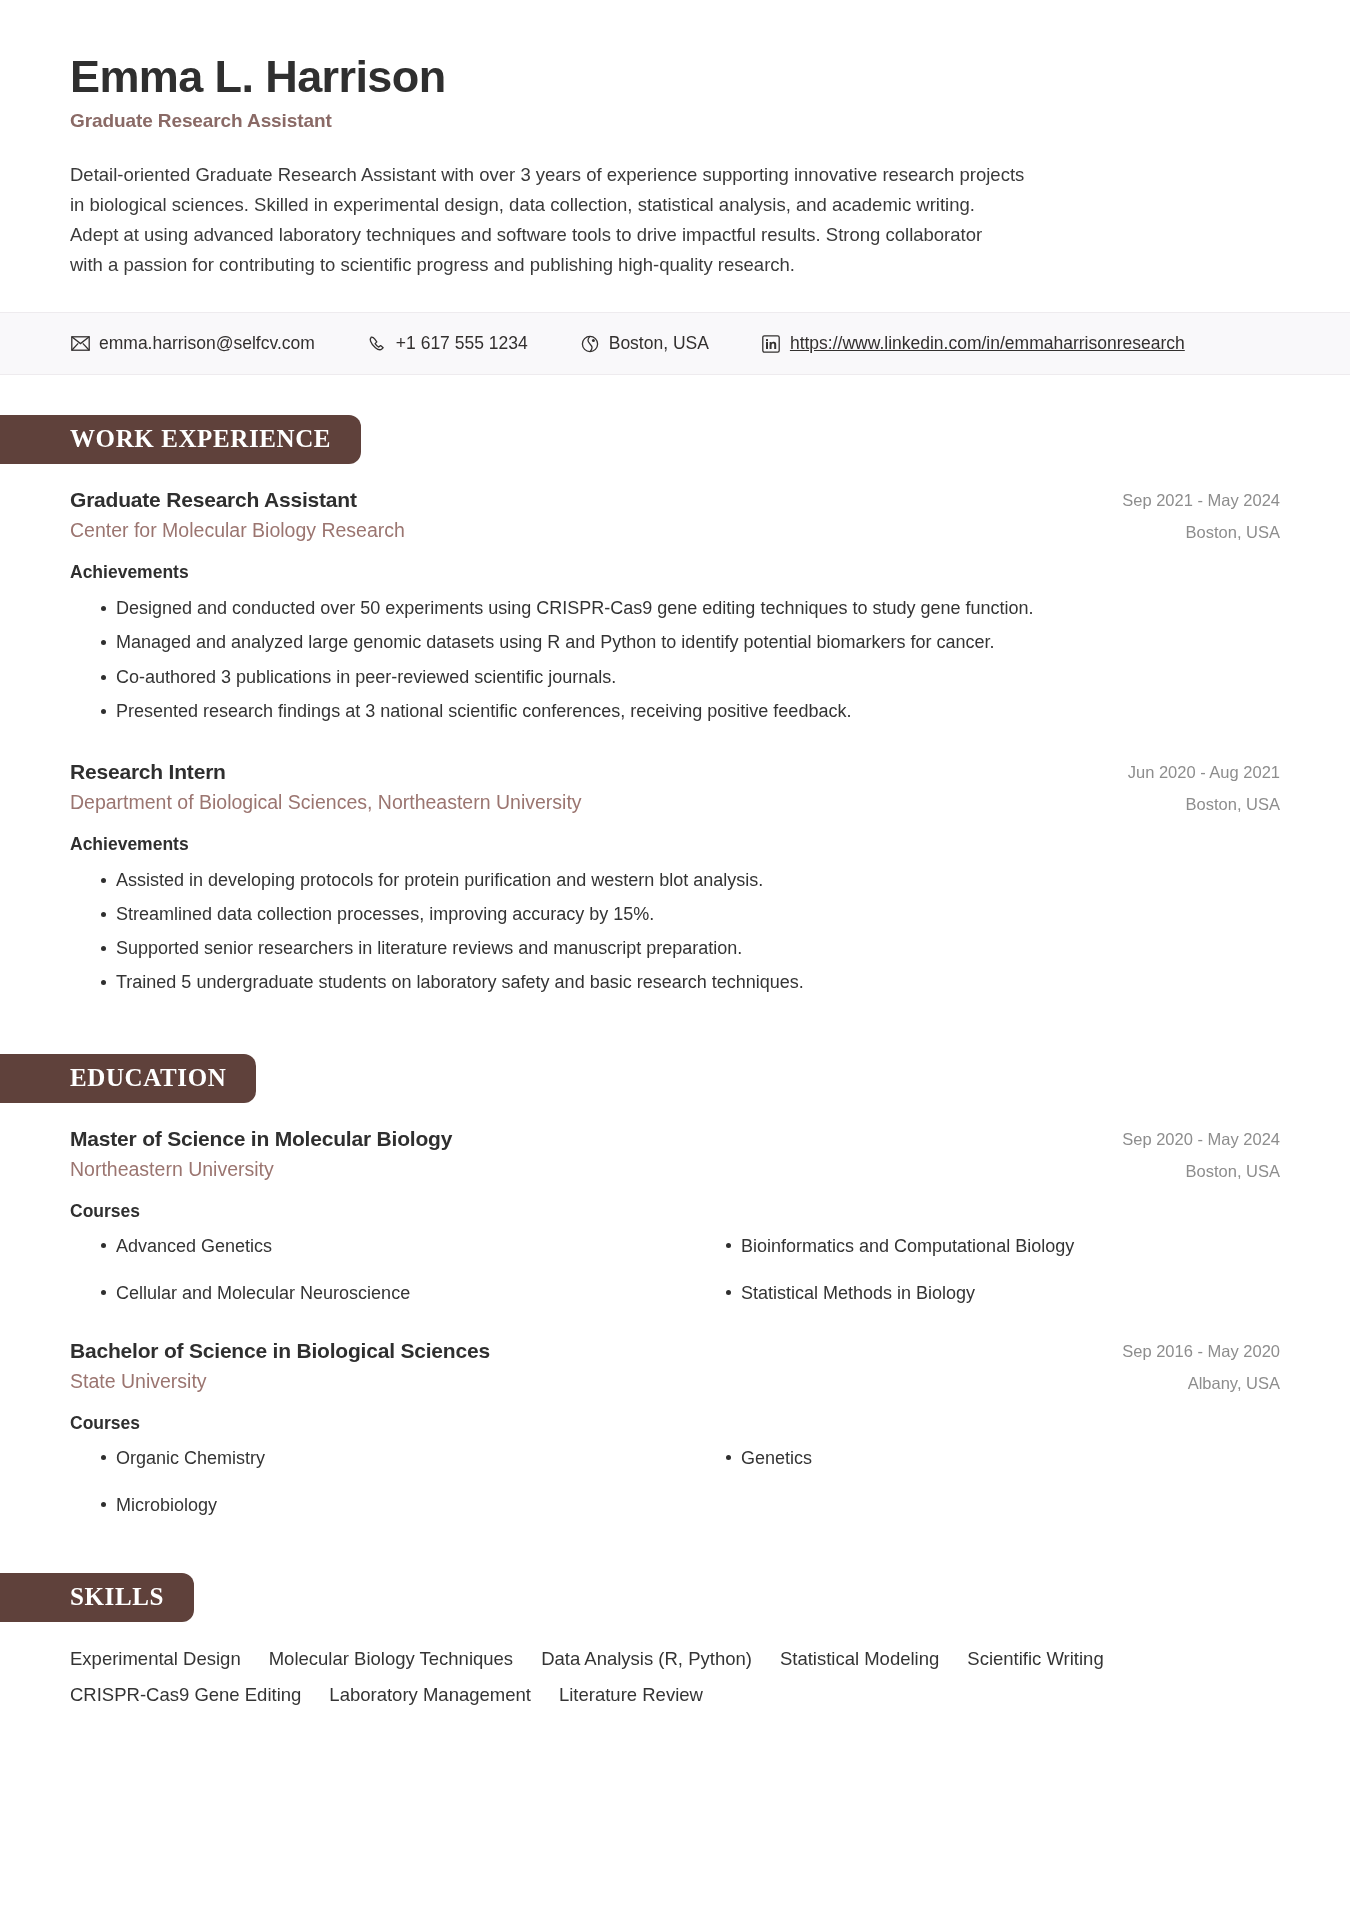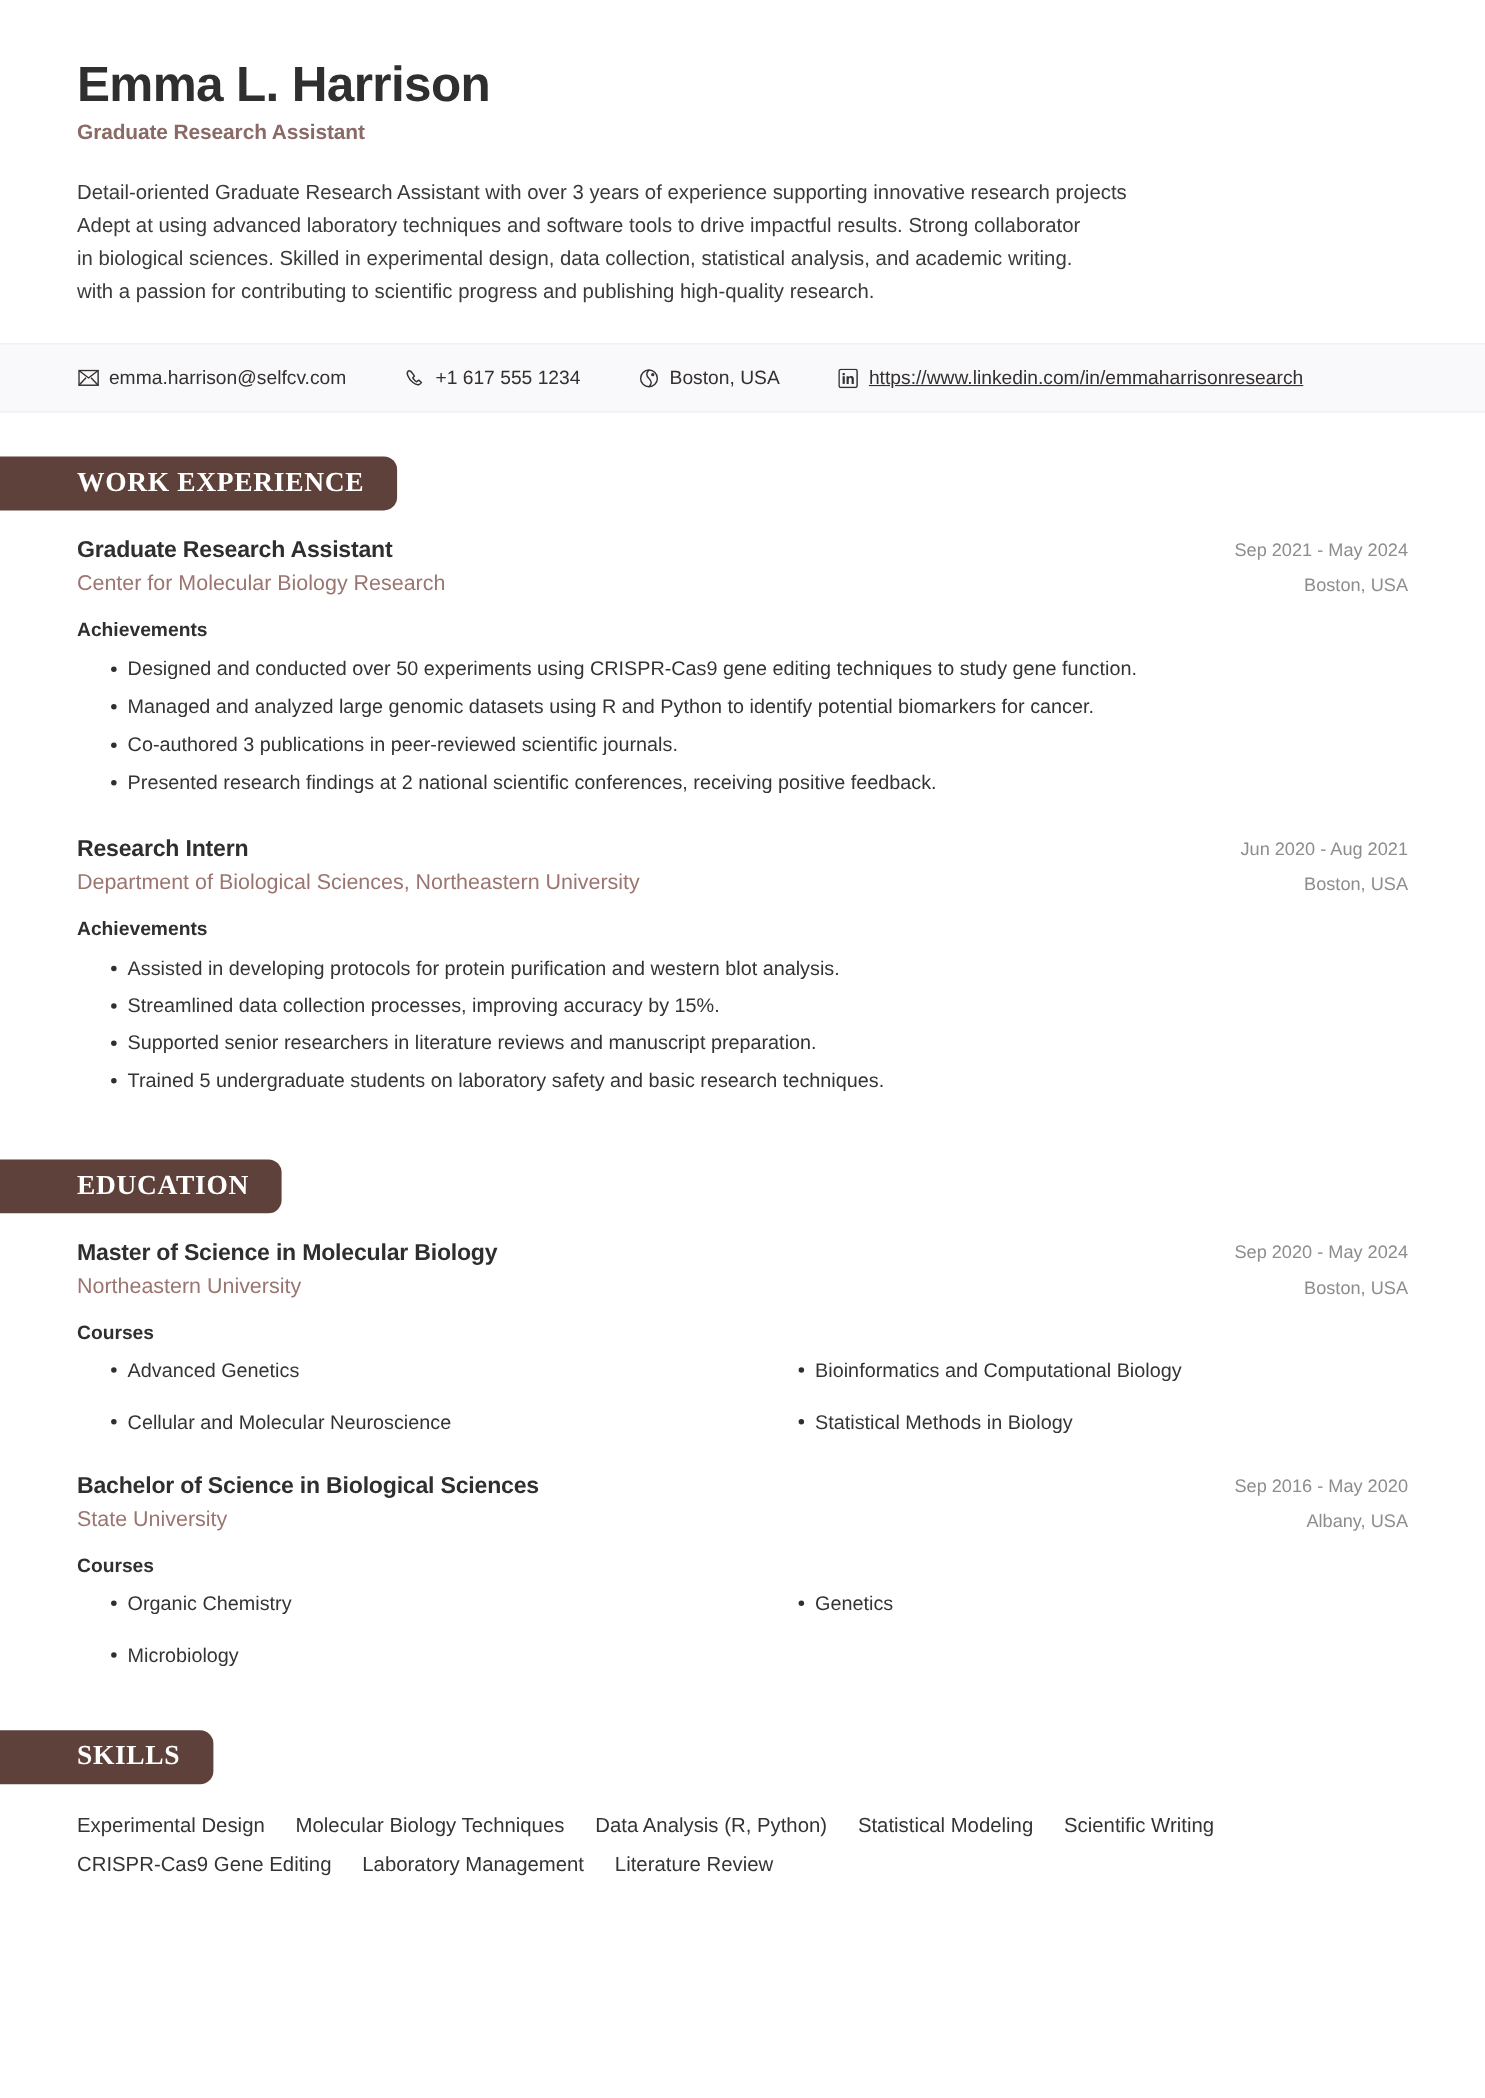--- a/index.html
+++ b/index.html
@@ -186,22 +186,22 @@
 </head>
 <body>
 
 <div class="page">
 
   <div class="header">
     <div class="name">Emma L. Harrison</div>
     <div class="job-title">Graduate Research Assistant</div>
     <div class="summary">
       <span class="ln">Detail-oriented Graduate Research Assistant with over 3 years of experience supporting innovative research projects</span>
+      <span class="ln">in biological sciences. Skilled in experimental design, data collection, statistical analysis, and academic writing.</span>
       <span class="ln">Adept at using advanced laboratory techniques and software tools to drive impactful results. Strong collaborator</span>
-      <span class="ln">in biological sciences. Skilled in experimental design, data collection, statistical analysis, and academic writing.</span>
       <span class="ln">with a passion for contributing to scientific progress and publishing high-quality research.</span>
     </div>
   </div>
 
   <div class="contact-bar">
 
     <div class="contact-item">
       <span class="ico">
         <svg width="19" height="15" viewBox="0 0 19 15">
           <rect x="0.8" y="0.8" width="17.4" height="13.4" fill="none" stroke="#33302f" stroke-width="1.3"></rect>
@@ -260,21 +260,21 @@
         <div class="entry-right">
           <div class="entry-date">Sep 2021 - May 2024</div>
           <div class="entry-loc">Boston, USA</div>
         </div>
       </div>
       <div class="sub-label">Achievements</div>
       <ul class="bullets">
         <li>Designed and conducted over 50 experiments using CRISPR-Cas9 gene editing techniques to study gene function.</li>
         <li>Managed and analyzed large genomic datasets using R and Python to identify potential biomarkers for cancer.</li>
         <li>Co-authored 3 publications in peer-reviewed scientific journals.</li>
-        <li>Presented research findings at 2 national scientific conferences, receiving positive feedback.</li>
+        <li>Presented research findings at 3 national scientific conferences, receiving positive feedback.</li>
       </ul>
     </div>
 
     <div class="entry" style="margin-top:34px;">
       <div class="entry-top">
         <div class="entry-left">
           <div class="entry-title">Research Intern</div>
           <div class="entry-org">Department of Biological Sciences, Northeastern University</div>
         </div>
         <div class="entry-right">

